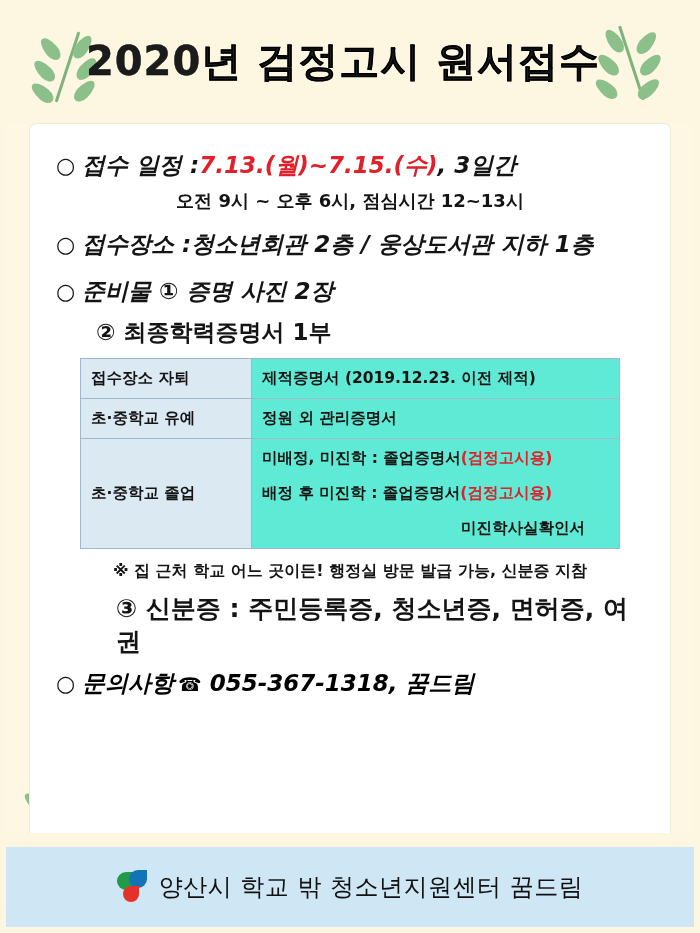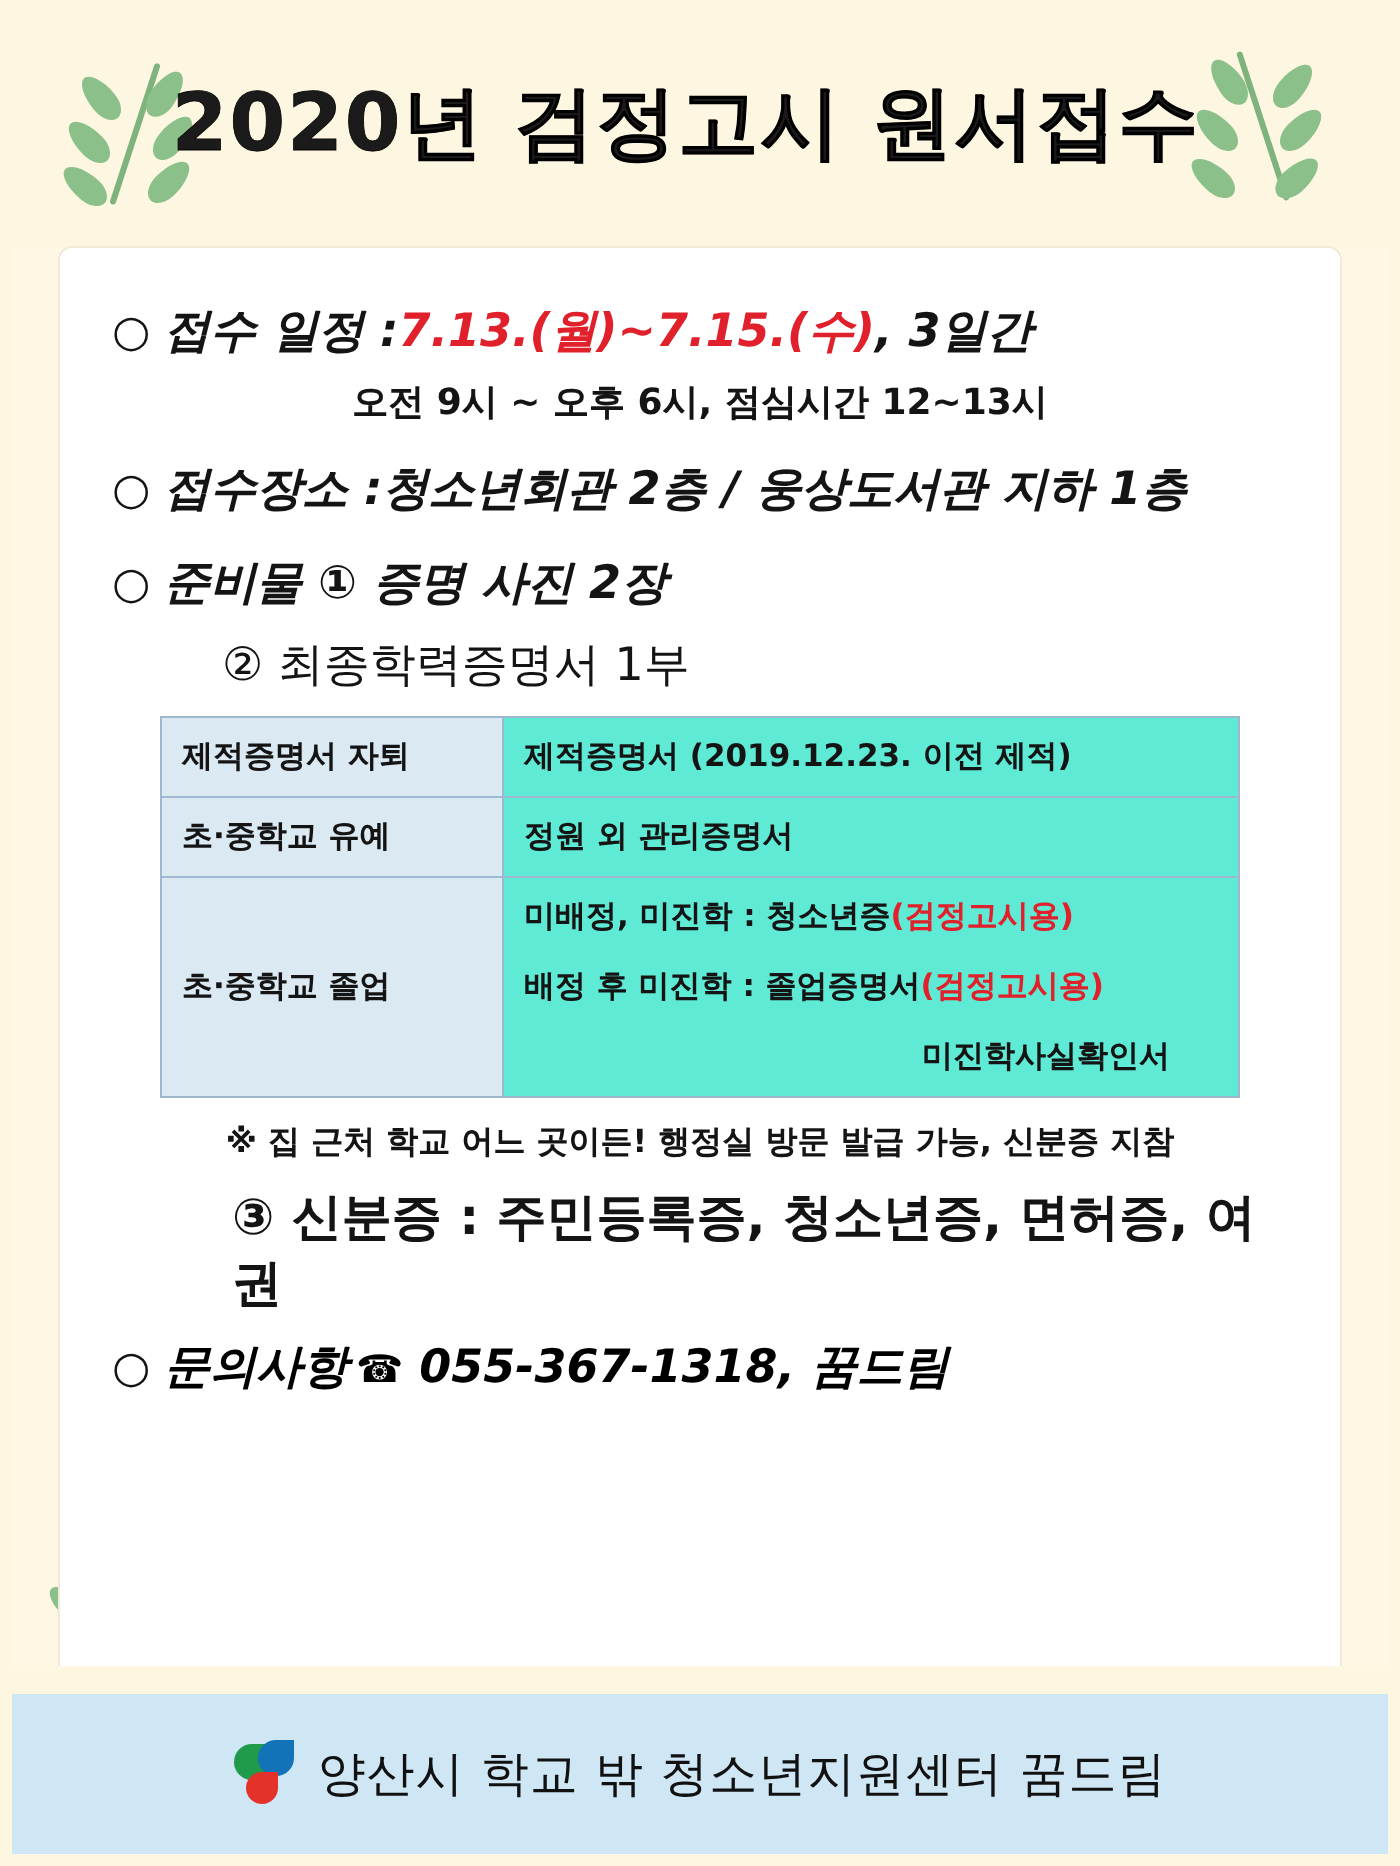--- a/index.html
+++ b/index.html
@@ -101,23 +101,23 @@
     color: #141414;
     margin: 8px 0 16px 0;
     font-weight: bold;
   }
   .sub-time .small {
     font-size: 18px;
     font-weight: bold;
   }
   .row-gap { margin-top: 16px; }
   .prep2 {
-    margin: 10px 0 10px 55px;
+    margin: 10px 0 10px 40px;
     font-size: 23px;
-    font-weight: normal;
+    font-weight: bold;
     color: #141414;
   }
   
   table.doc-table {
     margin: 4px auto 0 auto;
     width: 540px;
     border-collapse: collapse;
     font-size: 15.5px;
     color: #141414;
   }
@@ -278,32 +278,32 @@
       <div class="line row-gap">
         <span class="bullet">○</span>
         <span class="lbl">준비물 ① 증명 사진 2장</span>
       </div>
 
       <div class="prep2">② 최종학력증명서 1부</div>
 
       <table class="doc-table">
         <tbody>
           <tr>
-            <td class="key">제적증명서 자퇴</td>
+            <td class="key">접수장소 자퇴</td>
             <td class="val">제적증명서 (2019.12.23. 이전 제적)</td>
           </tr>
           <tr>
             <td class="key">초·중학교 유예</td>
             <td class="val">정원 외 관리증명서</td>
           </tr>
           <tr>
             <td class="key">초·중학교 졸업</td>
             <td class="val">
               <div>
-                <span>미배정, 미진학 : 청소년증</span><span class="red">(검정고시용)</span>
+                <span>미배정, 미진학 : 졸업증명서</span><span class="red">(검정고시용)</span>
               </div>
               <div class="sub-line">
                 <span>배정 후 미진학 : 졸업증명서</span><span class="red">(검정고시용)</span>
               </div>
               <div class="indent">미진학사실확인서</div>
             </td>
           </tr>
         </tbody>
       </table>
 

